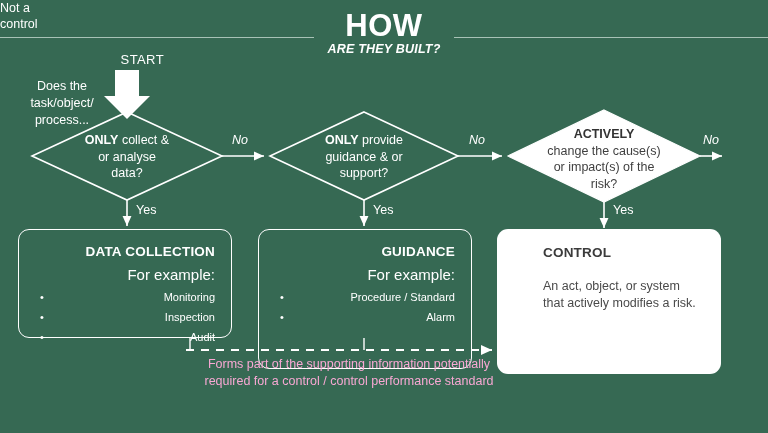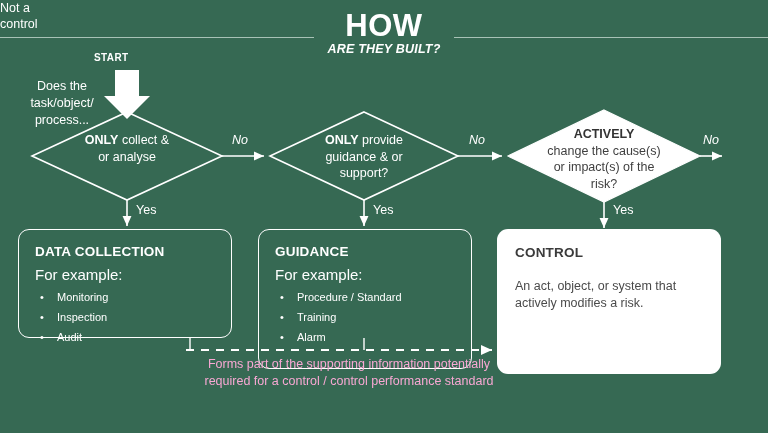--- a/index.html
+++ b/index.html
@@ -63,23 +63,23 @@
     line-height: 17px;
     display: block;
   }
 
   
   .abs { position: absolute; color: #ffffff; }
 
   .start-label {
     left: 94px; top: 52px;
     width: 70px;
-    text-align: left;
-    font-size: 10px;
-    font-weight: 700;
+    text-align: right;
+    font-size: 13px;
+    font-weight: 400;
     letter-spacing: .4px;
   }
   .preface {
     left: 12px; top: 78px;
     width: 100px;
     text-align: center;
     font-size: 12.5px;
     line-height: 17px;
   }
 
@@ -114,25 +114,27 @@
   
   .box {
     position: absolute;
     box-sizing: border-box;
     border-radius: 11px;
   }
   .box.outline {
     border: 1.6px solid #ffffff;
     background: transparent;
     color: #ffffff;
+    text-align: right;
   }
   .box.filled {
     border: none;
     background: #ffffff;
     color: #4a4a4a;
+    padding-left: 28px;
   }
   .box-title {
     font-size: 13.5px;
     font-weight: 700;
     letter-spacing: .2px;
     margin: 0 0 7px 0;
   }
   .box.filled .box-title { color: #3b3b3b; }
   .box-sub {
     font-size: 15px;
@@ -225,20 +227,21 @@
     <div class="rule right"></div>
   </div>
 
   <div class="abs start-label">START</div>
 
   <div class="abs preface">Does the task/object/ process...</div>
 
   <div class="dmd-text" style="left:47px; top:132px; width:160px;">
     <div><b>ONLY</b><span> collect &amp;</span></div>
     <div>or analyse</div>
+    <div>data?</div>
   </div>
 
   <div class="dmd-text" style="left:284px; top:132px; width:160px;">
     <div><b>ONLY</b><span> provide</span></div>
     <div>guidance &amp; or</div>
     <div>support?</div>
   </div>
 
   <div class="dmd-text dark" style="left:516px; top:126px; width:176px;">
     <div><b>ACTIVELY</b><span></span></div>
@@ -268,21 +271,20 @@
       </ul>
     </div>
   </div>
 
   <div class="box outline" style="left:258px; top:229px; width:214px; height:140px;">
     <div class="box-inner">
       <div class="box-title">GUIDANCE</div>
       <div class="box-sub">For example:</div>
       <ul class="box-list">
         <li>Procedure / Standard</li>
-        <li>Training</li>
         <li>Alarm</li>
       </ul>
     </div>
   </div>
 
   <div class="box filled" style="left:497px; top:229px; width:224px; height:145px;">
     <div class="box-inner">
       <div class="box-title">CONTROL</div>
       <div class="box-body">An act, object, or system that actively modifies a risk.</div>
     </div>

